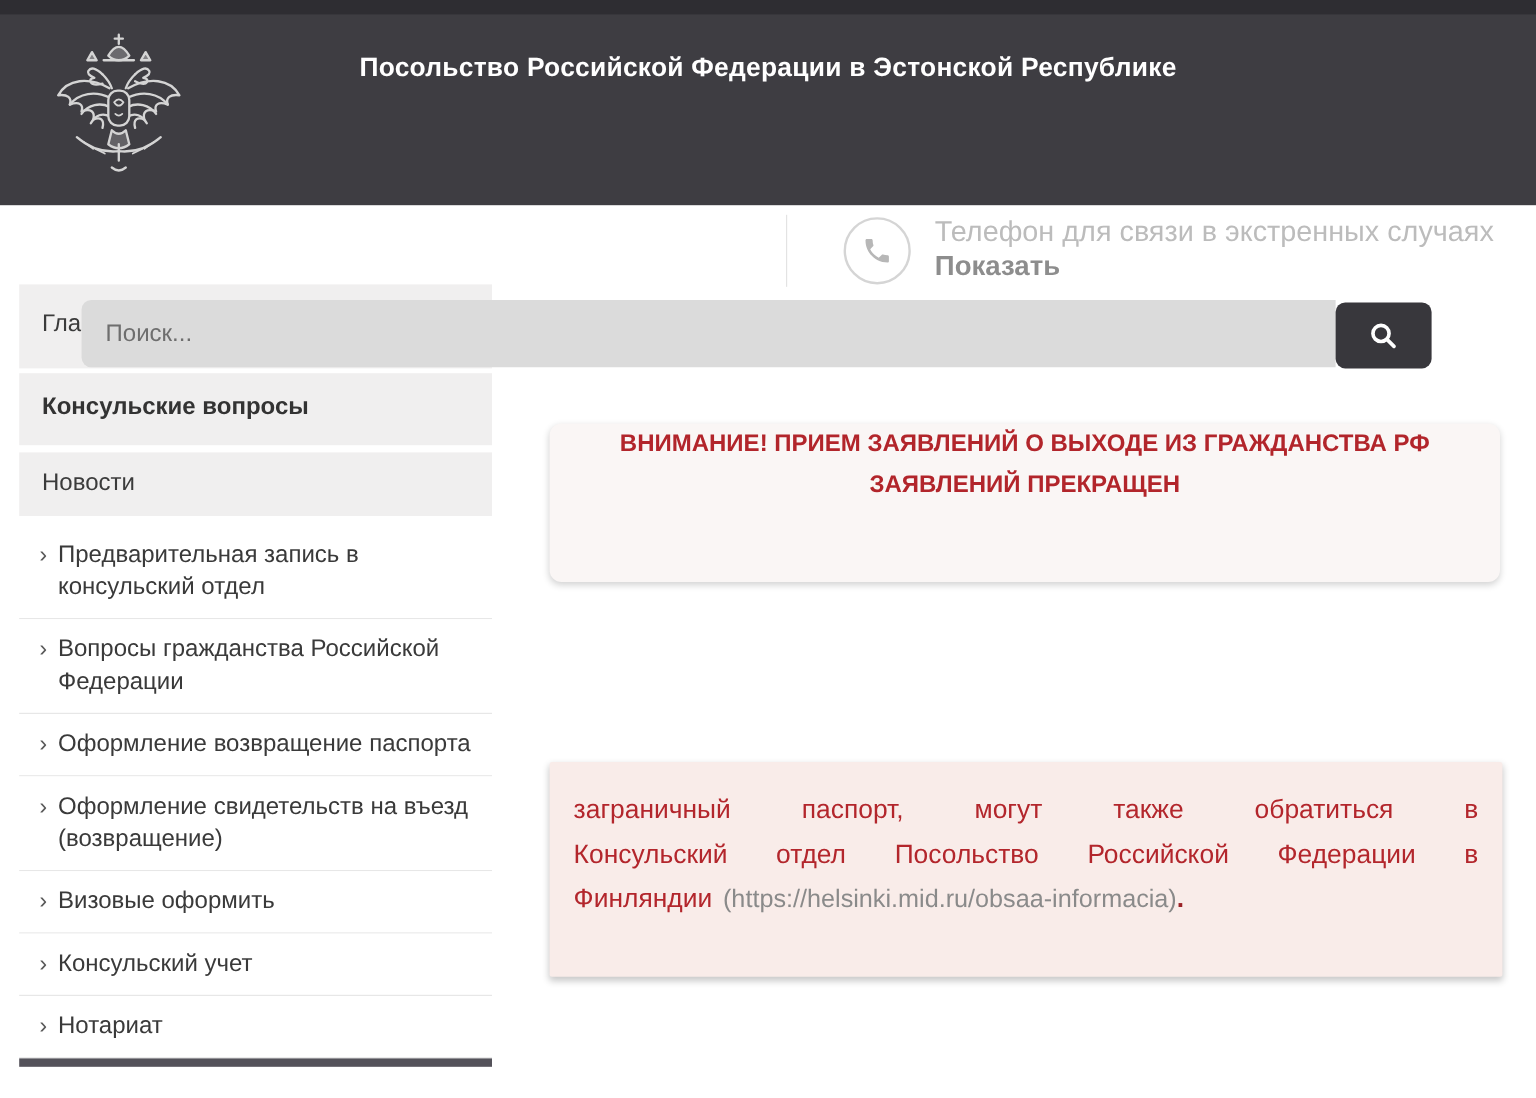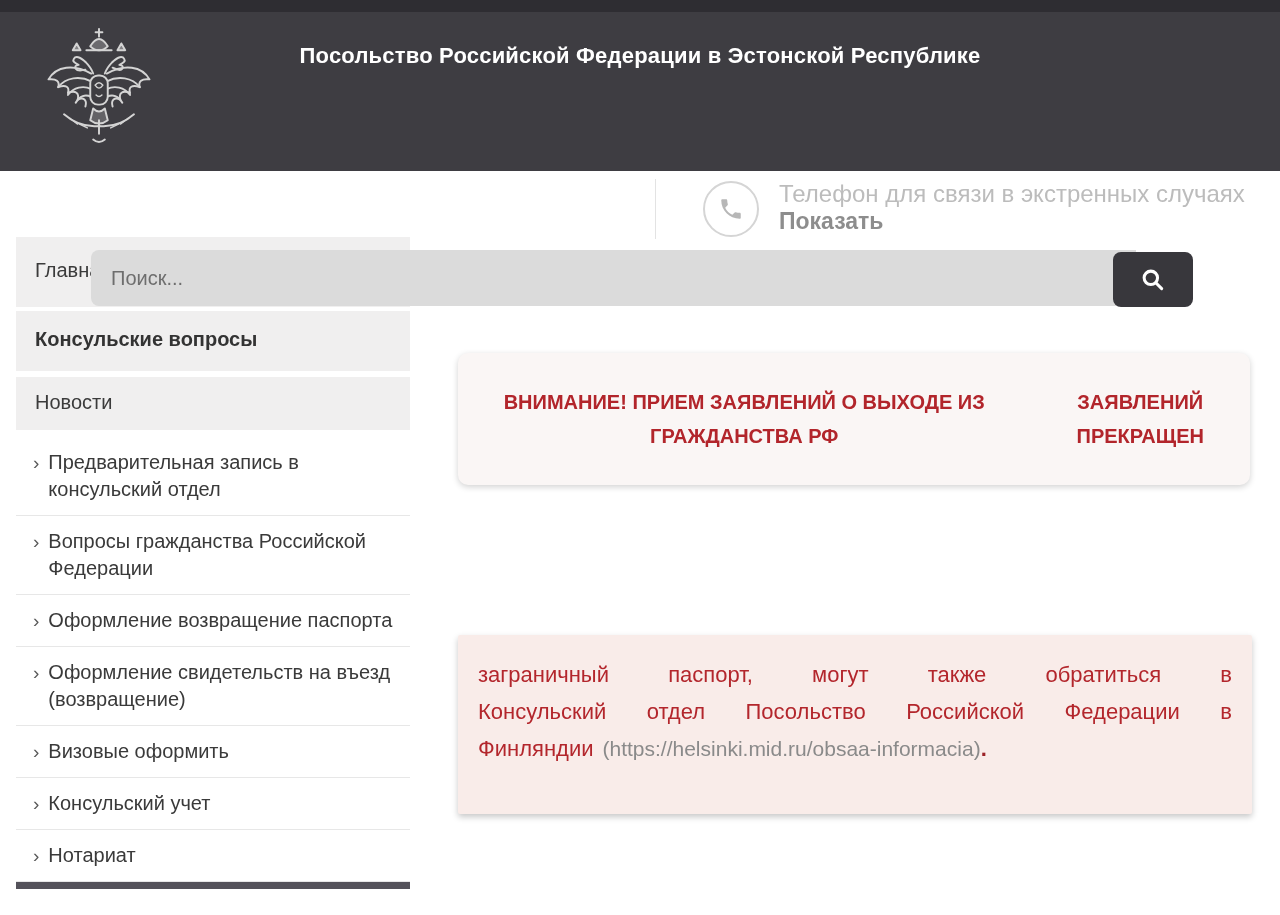--- a/index.html
+++ b/index.html
@@ -19,42 +19,42 @@
             padding-left:47px; display:flex; align-items:center; }
   .phone-circle { width:56px; height:56px; border:2px solid #d5d5d5; border-radius:50%;
                   display:flex; align-items:center; justify-content:center; flex:0 0 auto; }
   .phone-texts { margin-left:20px; }
   .phone-label { color:#bcbcbc; font-size:24px; line-height:22px; }
   .phone-show  { color:#8d8d8d; font-size:23px; font-weight:bold; margin-top:3px; cursor:pointer; }
 
   
   .search-input { position:absolute; left:68px; top:250px; width:1045px; height:56px; z-index:10;
                   background:#dbdbdb; border:none; outline:none; border-radius:8px 0 0 8px;
-                  padding:0 20px; font-size:20px; color:#444; font-family:"Liberation Sans", sans-serif;margin-left:23px; }
+                  padding:0 20px; font-size:20px; color:#444; font-family:"Liberation Sans", sans-serif; }
   .search-input::placeholder { color:#6e6e6e; opacity:1; }
   .search-button { position:absolute; left:1113px; top:252px; width:80px; height:55px; z-index:11;
                    background:#38373c; border:none; border-radius:8px; cursor:pointer;
                    display:flex; align-items:center; justify-content:center; }
 
   
   .sidebar { position:absolute; left:16px; top:237px; width:394px; z-index:2; }
   .top-item { background:#f0efef; font-size:20px; color:#3b3b3b; padding-left:19px; cursor:pointer; }
   .top-item.first  { height:70px; padding-top:22px; margin-bottom:4px; }
   .top-item.plain  { height:53px; padding-top:14px; margin-bottom:7px; }
   .top-item.active { height:60px; padding-top:17px; margin-bottom:6px; font-weight:bold; color:#333; }
   .sub-item { display:flex; align-items:flex-start; gap:9px; background:#ffffff; cursor:pointer;
               padding:12px 8px 12px 17px; border-bottom:1px solid #e7e7e7;
               font-size:20px; line-height:27px; color:#3a3a3a; }
   .sub-item .chev { color:#5a5a5a; font-size:19px; line-height:27px; flex:0 0 auto; }
   .side-dark-strip { height:7px; background:#54525a; }
 
   
   .notice-card { position:absolute; left:458px; top:353px; width:792px; height:132px; z-index:1;
                  background:#faf6f5; border-radius:10px; box-shadow:0 2px 6px rgba(0,0,0,.18);
-                 display:flex; flex-direction:row; align-items:center; justify-content:center;
+                 display:flex; flex-direction:column; align-items:center; 
                  color:#b2252b; font-weight:bold; font-size:20px; line-height:34px; text-align:center; }
   .info-card { position:absolute; left:458px; top:635px; width:794px; height:179px; z-index:1;
                background:#f9ece9; border-radius:2px; box-shadow:0 3px 6px rgba(0,0,0,.22);
                padding:21px 20px; color:#b3262c; font-size:22px; line-height:37px; }
   .jline { text-align:justify; text-align-last:justify; }
   .last-line { text-align:left; }
   .info-highlight { color:#b3262c; margin-right:9px; }
   .info-link { color:#8a8a8a; font-size:21px; cursor:pointer; }
   .info-period { color:#9b2227; font-weight:bold; }
 

